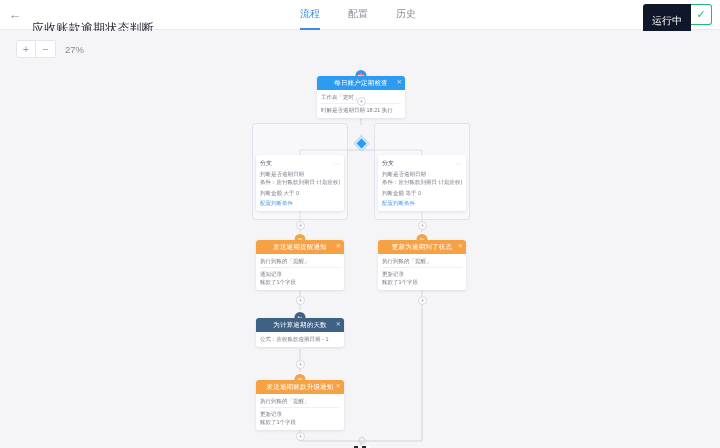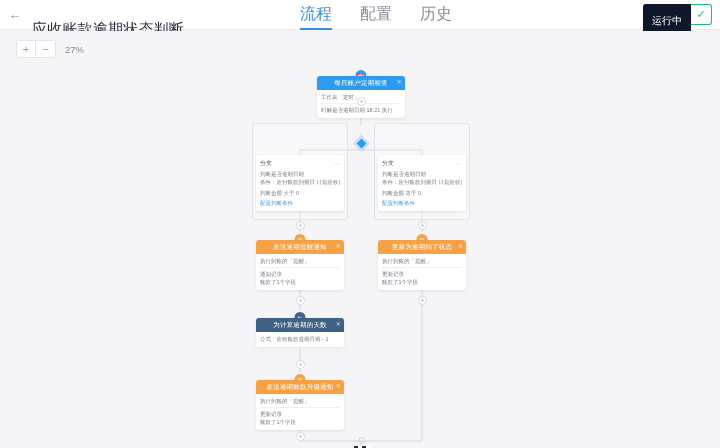--- a/index.html
+++ b/index.html
@@ -15,27 +15,27 @@
     height: 30px; background: #ffffff;
     border-bottom: 1px solid #e9e9ef;
     display: flex; align-items: center;
   }
   .back-btn {
     width: 30px; height: 30px; display: flex;
     align-items: center; justify-content: center;
     color: #8a8a96; font-size: 13px; cursor: pointer;
   }
   .title-block { display: flex; flex-direction: column; justify-content: center; padding-left: 2px; }
-  .title-main { font-size: 15px; color: #2b2b38; line-height: 13px; letter-spacing: .2px; margin-top: 36px; }
+  .title-main { font-size: 12px; color: #2b2b38; line-height: 13px; letter-spacing: .2px; margin-top: 36px; }
   .title-sub  { font-size: 6.5px; color: #b9b9c4; line-height: 9px; }
 
   .tabs { position: absolute; left: 300px; top: 0; height: 30px; display: flex; gap: 28px; }
   .tab {
     height: 30px; display: flex; align-items: center;
-    font-size: 16px; color: #8c8c99; cursor: pointer;
+    font-size: 10px; color: #8c8c99; cursor: pointer;
     border-bottom: 2px solid transparent;
   }
   .tab.active { color: #3a8ee6; border-bottom-color: #3a8ee6; }
 
   .topbar-right { position: absolute; right: 8px; top: 4px; display: flex; height: 21px; }
   .run-btn {
     background: #0f172a; color: #fff; font-size: 10px;
     padding: 17px 9px; display: flex; align-items: center;
     border-radius: 3px 0 0 3px; cursor: pointer;
   }

